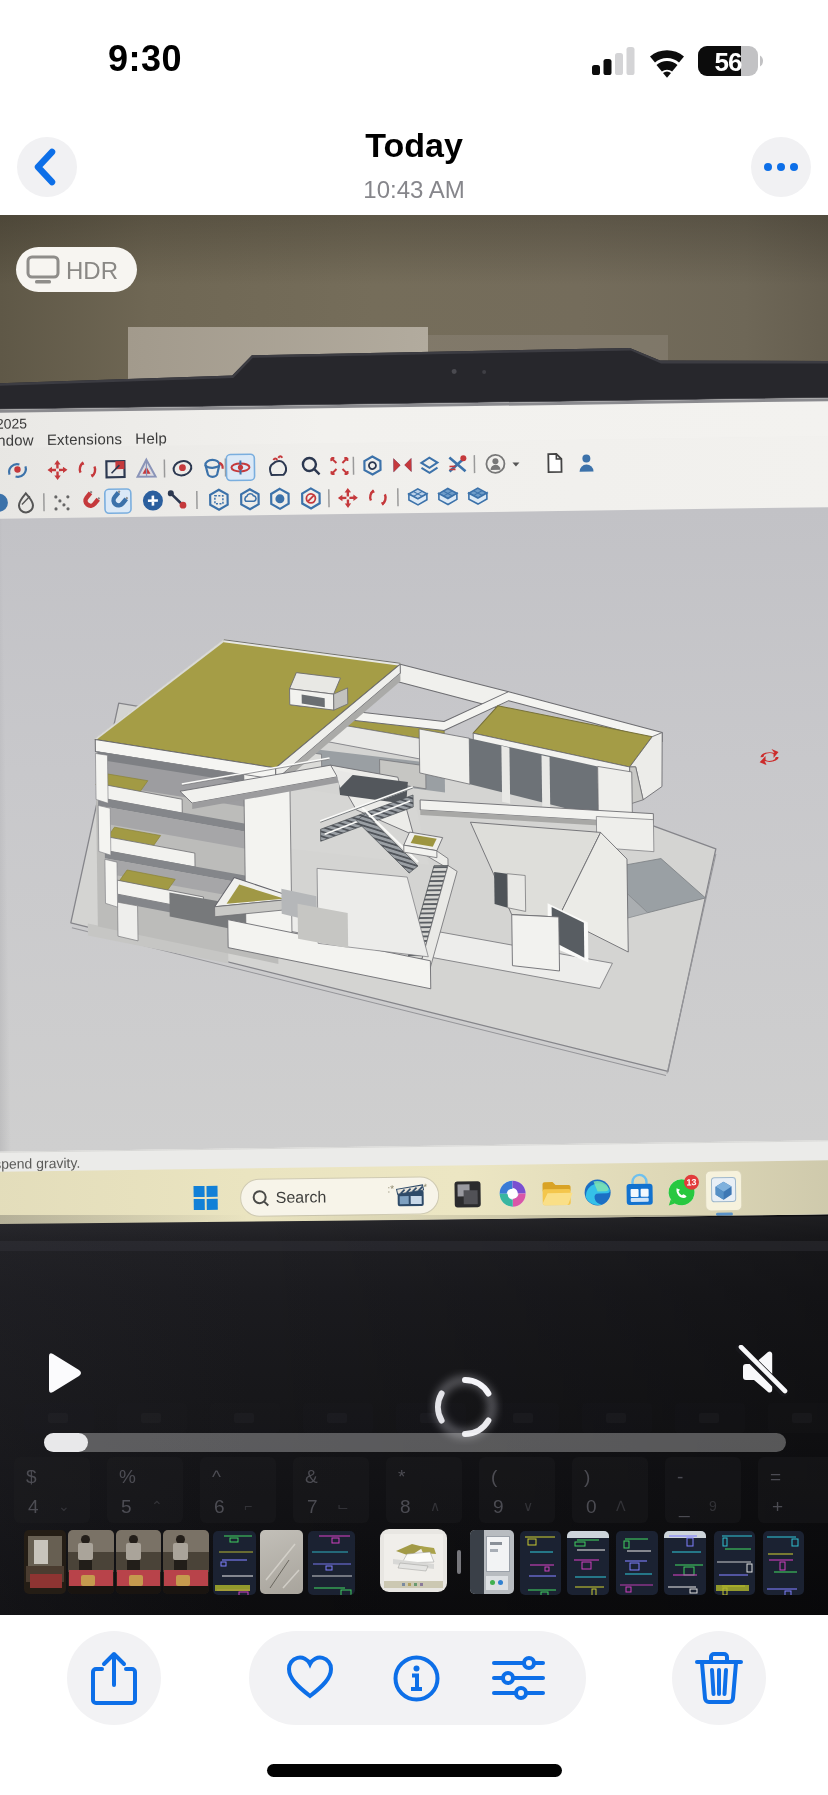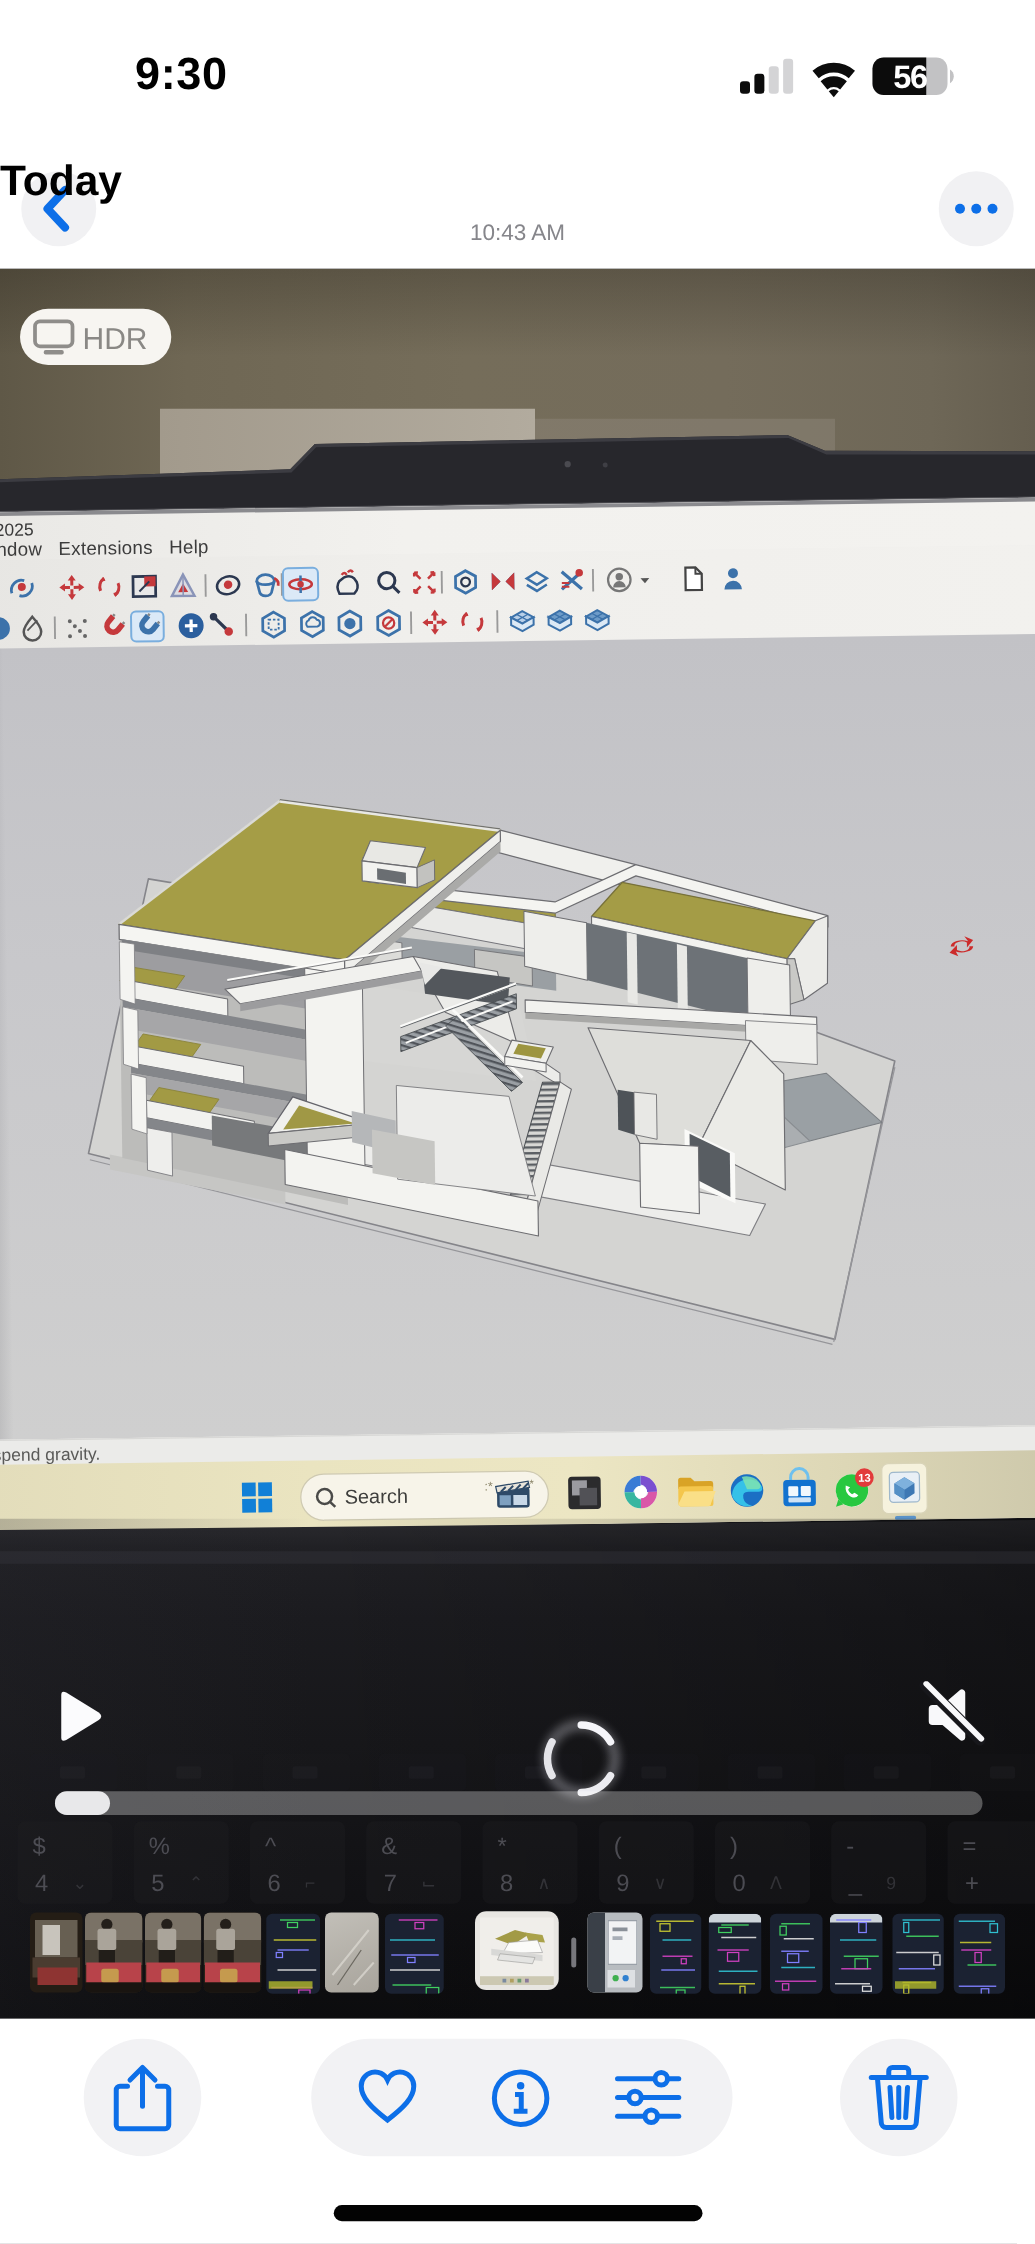--- a/index.html
+++ b/index.html
@@ -2,22 +2,22 @@
 <html><head>
 <meta charset="utf-8">
 <style>
   html,body{margin:0;padding:0;}
   body{width:828px;height:1795px;background:#fff;font-family:"Liberation Sans",sans-serif;position:relative;overflow:hidden;}
   .abs{position:absolute;}
   
   #time{left:108px;top:38px;font-size:36px;font-weight:700;color:#000;letter-spacing:0.5px;}
   
   .circbtn{width:60px;height:60px;border-radius:50%;background:#f1f1f3;}
-  #today{left:0;right:0;top:126px;text-align:left;font-size:34px;font-weight:700;color:#000;}
-  #subtime{left:0;right:0;top:176px;text-align:center;font-size:18px;color:#86868b;}
+  #today{left:0;right:0;top:126px;text-align:center;font-size:34px;font-weight:700;color:#000;}
+  #subtime{left:0;right:0;top:176px;text-align:center;font-size:24px;color:#86868b;}
   
   #photo{left:0;top:215px;width:828px;height:1400px;background:#131316;overflow:hidden;}
   #wall{left:0;top:0;width:828px;height:230px;
     background:linear-gradient(90deg,#5f5847 0%,#6f6754 18%,#756d5a 45%,#746c5b 70%,#6e6757 90%,#655e4f 100%);}
   #reflect{left:128px;top:112px;width:300px;height:62px;background:linear-gradient(90deg,#a29a8c,#b2ab9e);}
   #reflect2{left:428px;top:120px;width:240px;height:52px;background:#8b8477;opacity:.55;}
   #hdr{left:16px;top:32px;width:121px;height:45px;background:#f7f5f1;border-radius:23px;}
   #laptop{left:-14px;top:119px;width:856px;height:915px;transform:rotate(-0.8deg);transform-origin:50% 50%;}
   .bezel{left:0;top:14px;width:856px;height:56px;background:#26262b;}
   .screen{left:0;top:70px;width:856px;height:816px;background:#efeeec;}

